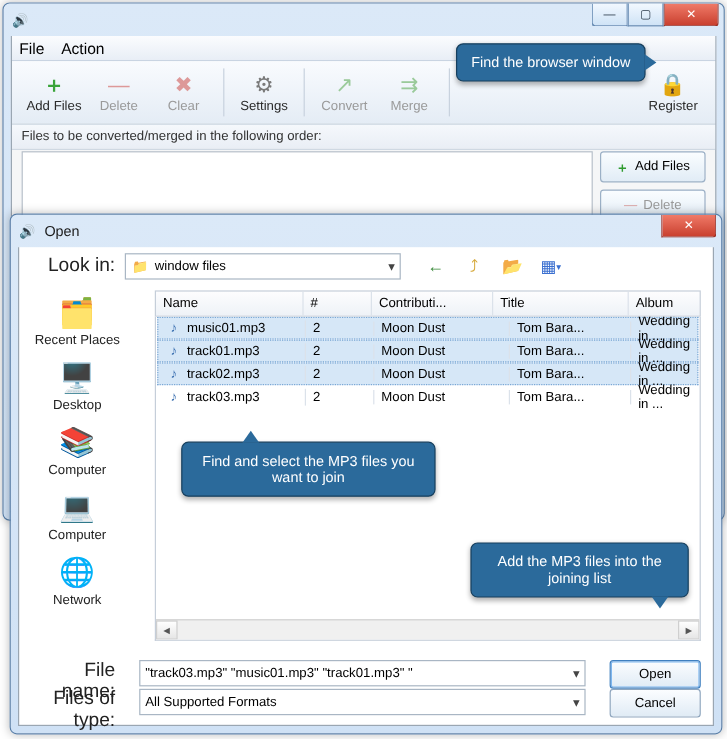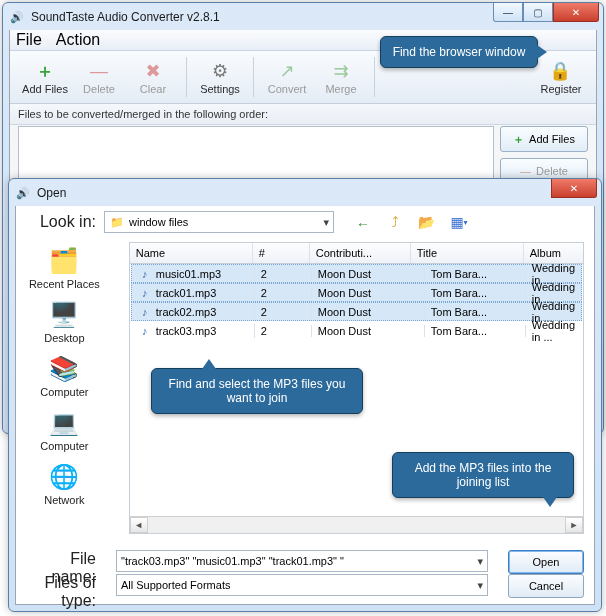--- a/index.html
+++ b/index.html
@@ -9,21 +9,21 @@
 .titlebar{position:relative;height:28px;display:flex;align-items:center;padding:0 6px}
 .titlebar .icon{width:16px;height:16px;margin-right:6px;display:inline-flex;align-items:center;justify-content:center}
 .titlebar .t{font-size:12px;color:#1a1a1a}
 .winctrls{position:absolute;right:4px;top:0;display:flex;gap:0}
 .wbtn{width:28px;height:18px;border:1px solid #6a8db4;border-top:none;background:linear-gradient(#f2f8ff,#cfe3f6);display:flex;align-items:center;justify-content:center;font-size:10px;color:#2a3a4a}
 .wbtn.min{border-bottom-left-radius:3px}
 .wbtn.close{width:44px;background:linear-gradient(#f07a68,#c9402f);border-color:#9c2f23;color:#fff;border-bottom-right-radius:3px}
 .client{position:absolute;left:6px;right:6px;bottom:6px;background:#f5f6f7;border:1px solid #9aa6b2;border-top:none}
 
 .mainwin .client{top:27px}
-.menubar{height:20px;background:linear-gradient(#fbfcfe,#e8eef6);border-bottom:1px solid #c9d4e2;display:flex;align-items:center;padding:0 6px;gap:14px;font-size:16px}
+.menubar{height:20px;background:linear-gradient(#fbfcfe,#e8eef6);border-bottom:1px solid #c9d4e2;display:flex;align-items:center;padding:0 6px;gap:14px;font-size:13px}
 .toolbar{height:52px;background:linear-gradient(#f9fbfe,#e4ecf5);border-bottom:1px solid #c4cfdc;display:flex;align-items:center;padding:0 8px}
 .tbtn{display:flex;flex-direction:column;align-items:center;justify-content:center;width:52px;height:46px;border:1px solid transparent;border-radius:3px;font-size:11px;color:#2b2b2b}
 .tbtn.dis{color:#9a9a9a}
 .tbtn .ic{height:24px;display:flex;align-items:center;justify-content:center;font-size:18px}
 .tsep{width:1px;height:40px;background:#c8d2de;margin:0 6px}
 .subhdr{height:20px;background:linear-gradient(#f5f8fc,#e9eef5);border-bottom:1px solid #cfd8e2;padding:0 8px;display:flex;align-items:center;font-size:11px;color:#333}
 .listarea{position:absolute;left:8px;right:102px;top:96px;bottom:8px;background:#fff;border:1px solid #b6bfc9}
 .sidebtns{position:absolute;right:8px;top:96px;width:88px;display:flex;flex-direction:column;gap:6px}
 .sbtn{height:24px;border:1px solid #9bb0c6;border-radius:3px;background:linear-gradient(#fafdff,#e1ecf6);display:flex;align-items:center;justify-content:center;gap:5px;font-size:11px}
 .sbtn .green{color:#2f9b2f;font-weight:900}
@@ -67,21 +67,20 @@
 .dbtn{width:74px;height:22px;border:1px solid #8fa6be;border-radius:3px;background:linear-gradient(#fbfdff,#e0ebf5);font-size:11px;display:flex;align-items:center;justify-content:center}
 .dbtn.primary{border-color:#3f7fbf;box-shadow:0 0 0 1px #7fb7ef inset}
 </style>
 </head>
 <body>
 <div class="screen">
 
 <div class="win mainwin" style="left:2px;top:2px;width:600px;height:430px">
   <div class="titlebar">
     <span class="icon">🔊</span>
-    <span class="t">SoundTaste Audio Converter v2.8.1</span>
     <div class="winctrls">
       <div class="wbtn min">—</div>
       <div class="wbtn">▢</div>
       <div class="wbtn close">✕</div>
     </div>
   </div>
   <div class="client">
     <div class="menubar">
       <span>File</span>
       <span>Action</span>

